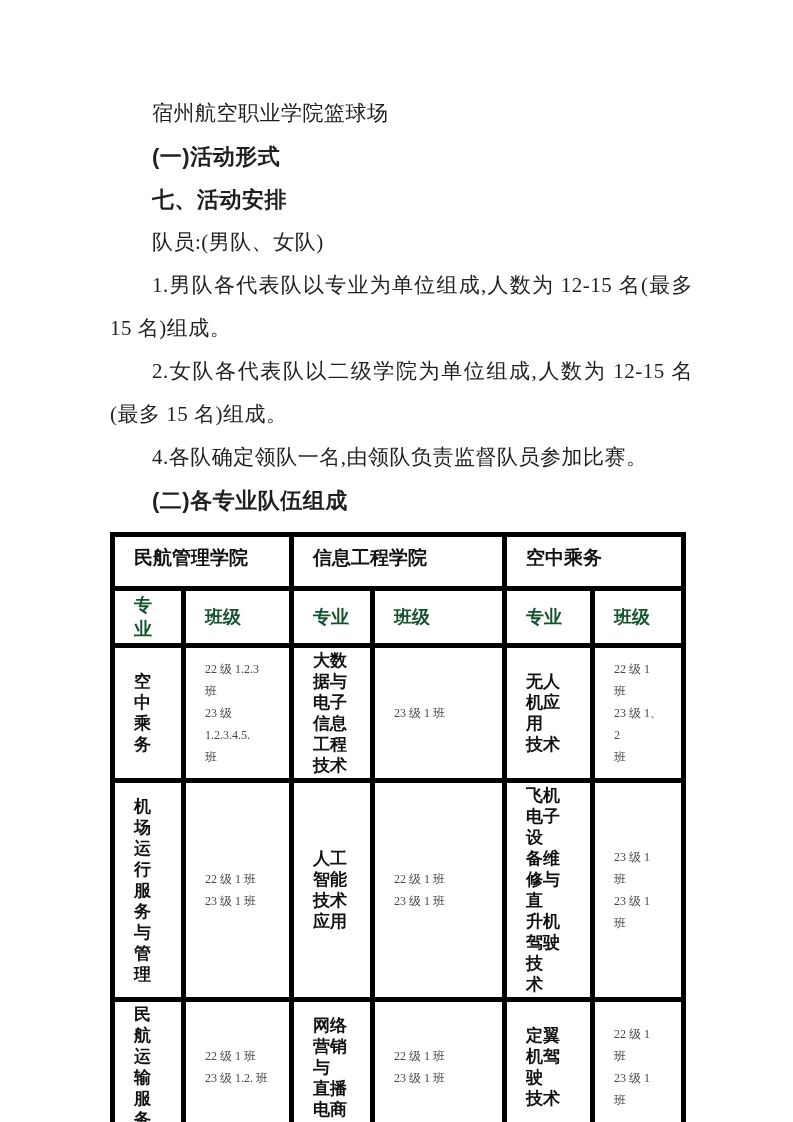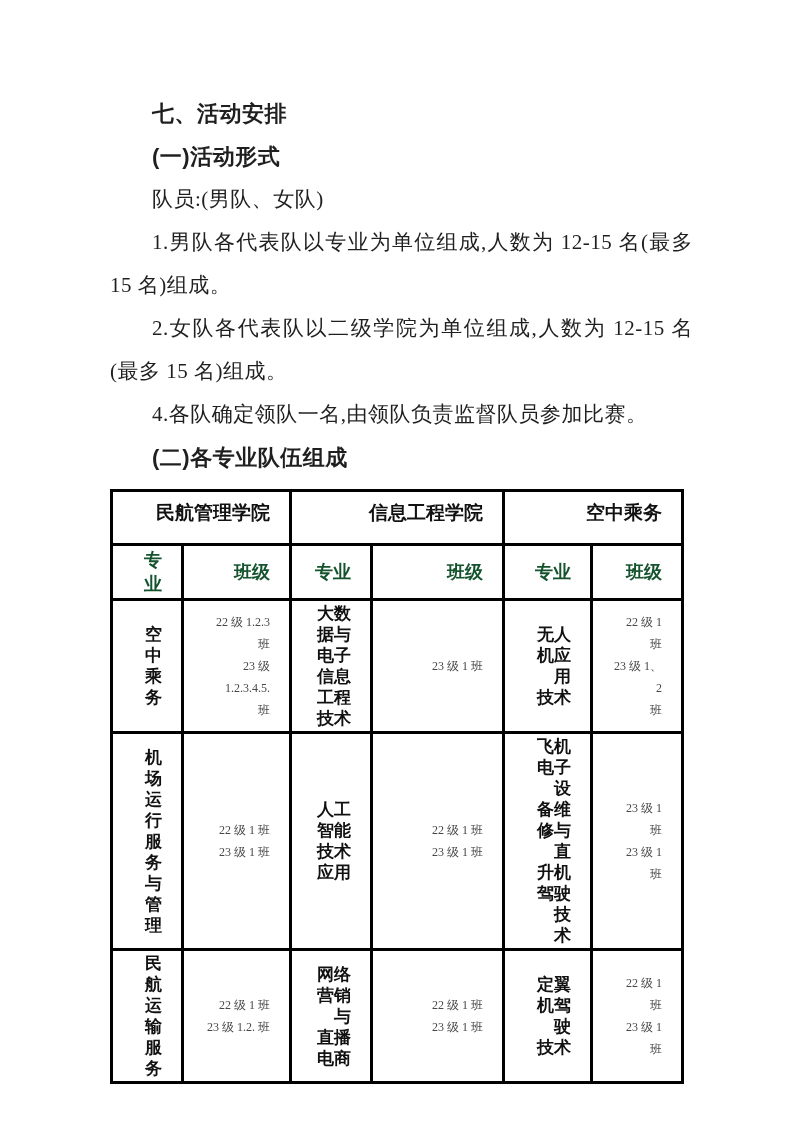--- a/index.html
+++ b/index.html
@@ -35,24 +35,24 @@
     text-indent: 42px;
     letter-spacing: 0.5px;
   }
   table.teams {
     margin-top: 10px;
     width: 571px;
     border-collapse: collapse;
     table-layout: fixed;
   }
   table.teams th, table.teams td {
-    border: 3px solid #000000;
+    border: 5px solid #000000;
     padding: 2px 19px;
     box-sizing: border-box;
-    text-align: right;
+    text-align: left;
     vertical-align: middle;
     white-space: pre-line;
     overflow: hidden;
   }
   tr.college-row th {
     height: 54px;
     vertical-align: top;
     padding-top: 8px;
     font-size: 19px;
     font-weight: bold;
@@ -84,24 +84,25 @@
     line-height: 22px;
     font-family: "Liberation Serif", "DejaVu Serif", serif;
     color: #474747;
   }
 </style>
 </head>
 <body>
 
 <div class="page">
 
+  <p class="bodyline">宿州航空职业学院篮球场</p>
+
+  <p class="heading">(一)活动形式</p>
 
   <p class="heading">七、活动安排</p>
-
-  <p class="heading">(一)活动形式</p>
 
   <p class="bodyline">队员:(男队、女队)</p>
 
   <p class="bodyline">1.男队各代表队以专业为单位组成,人数为 12-15 名(最多 15 名)组成。</p>
   <p class="bodyline">2.女队各代表队以二级学院为单位组成,人数为 12-15 名(最多 15 名)组成。</p>
   <p class="bodyline">4.各队确定领队一名,由领队负责监督队员参加比赛。</p>
 
   <p class="heading">(二)各专业队伍组成</p>
 
   <table class="teams">

